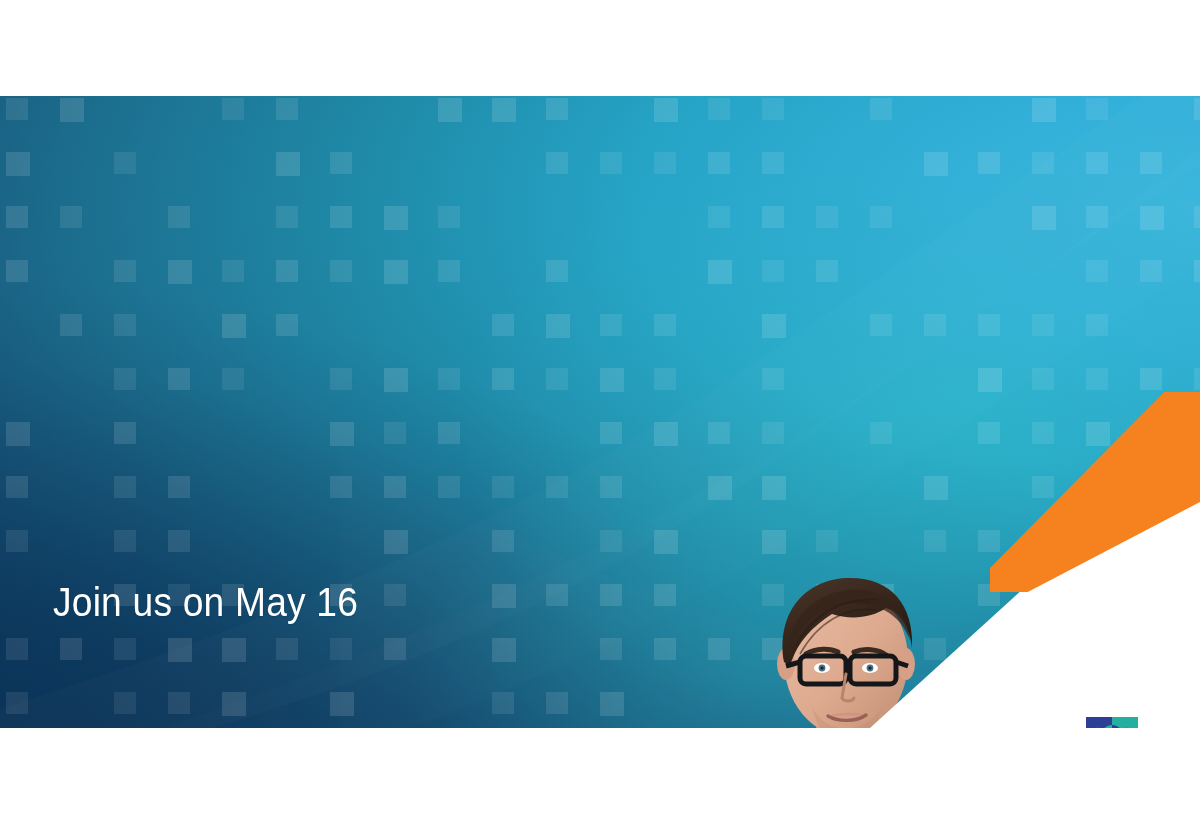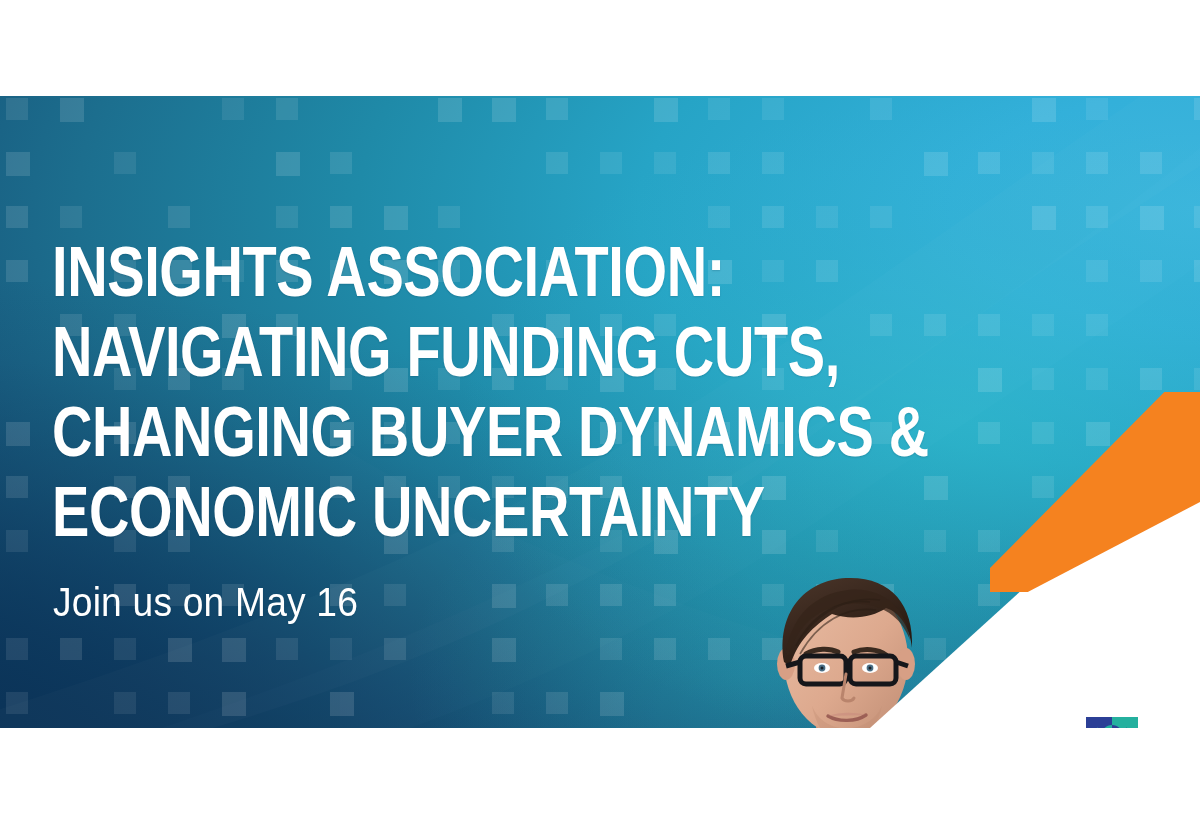--- a/index.html
+++ b/index.html
@@ -407,26 +407,20 @@
     </div>
 
     <div class="white-corner">
       <div class="shape"></div>
     </div>
 
     <div class="orange-band">
       <div class="shape"></div>
     </div>
 
-    <div class="headline">
-      <span class="line">INSIGHTS ASSOCIATION:</span>
-      <span class="line">NAVIGATING FUNDING CUTS,</span>
-      <span class="line">CHANGING BUYER DYNAMICS &amp;</span>
-      <span class="line">ECONOMIC UNCERTAINTY</span>
-    </div>
 
     <div class="subhead">Join us on May 16</div>
 
     <div class="logo">
       <svg viewBox="0 0 52 58">
         <defs>
           <clipPath id="lclip">
             <path d="M0 0 H52 V40 C52 50 48 56 44 58 H0 Z"></path>
           </clipPath>
         </defs>

